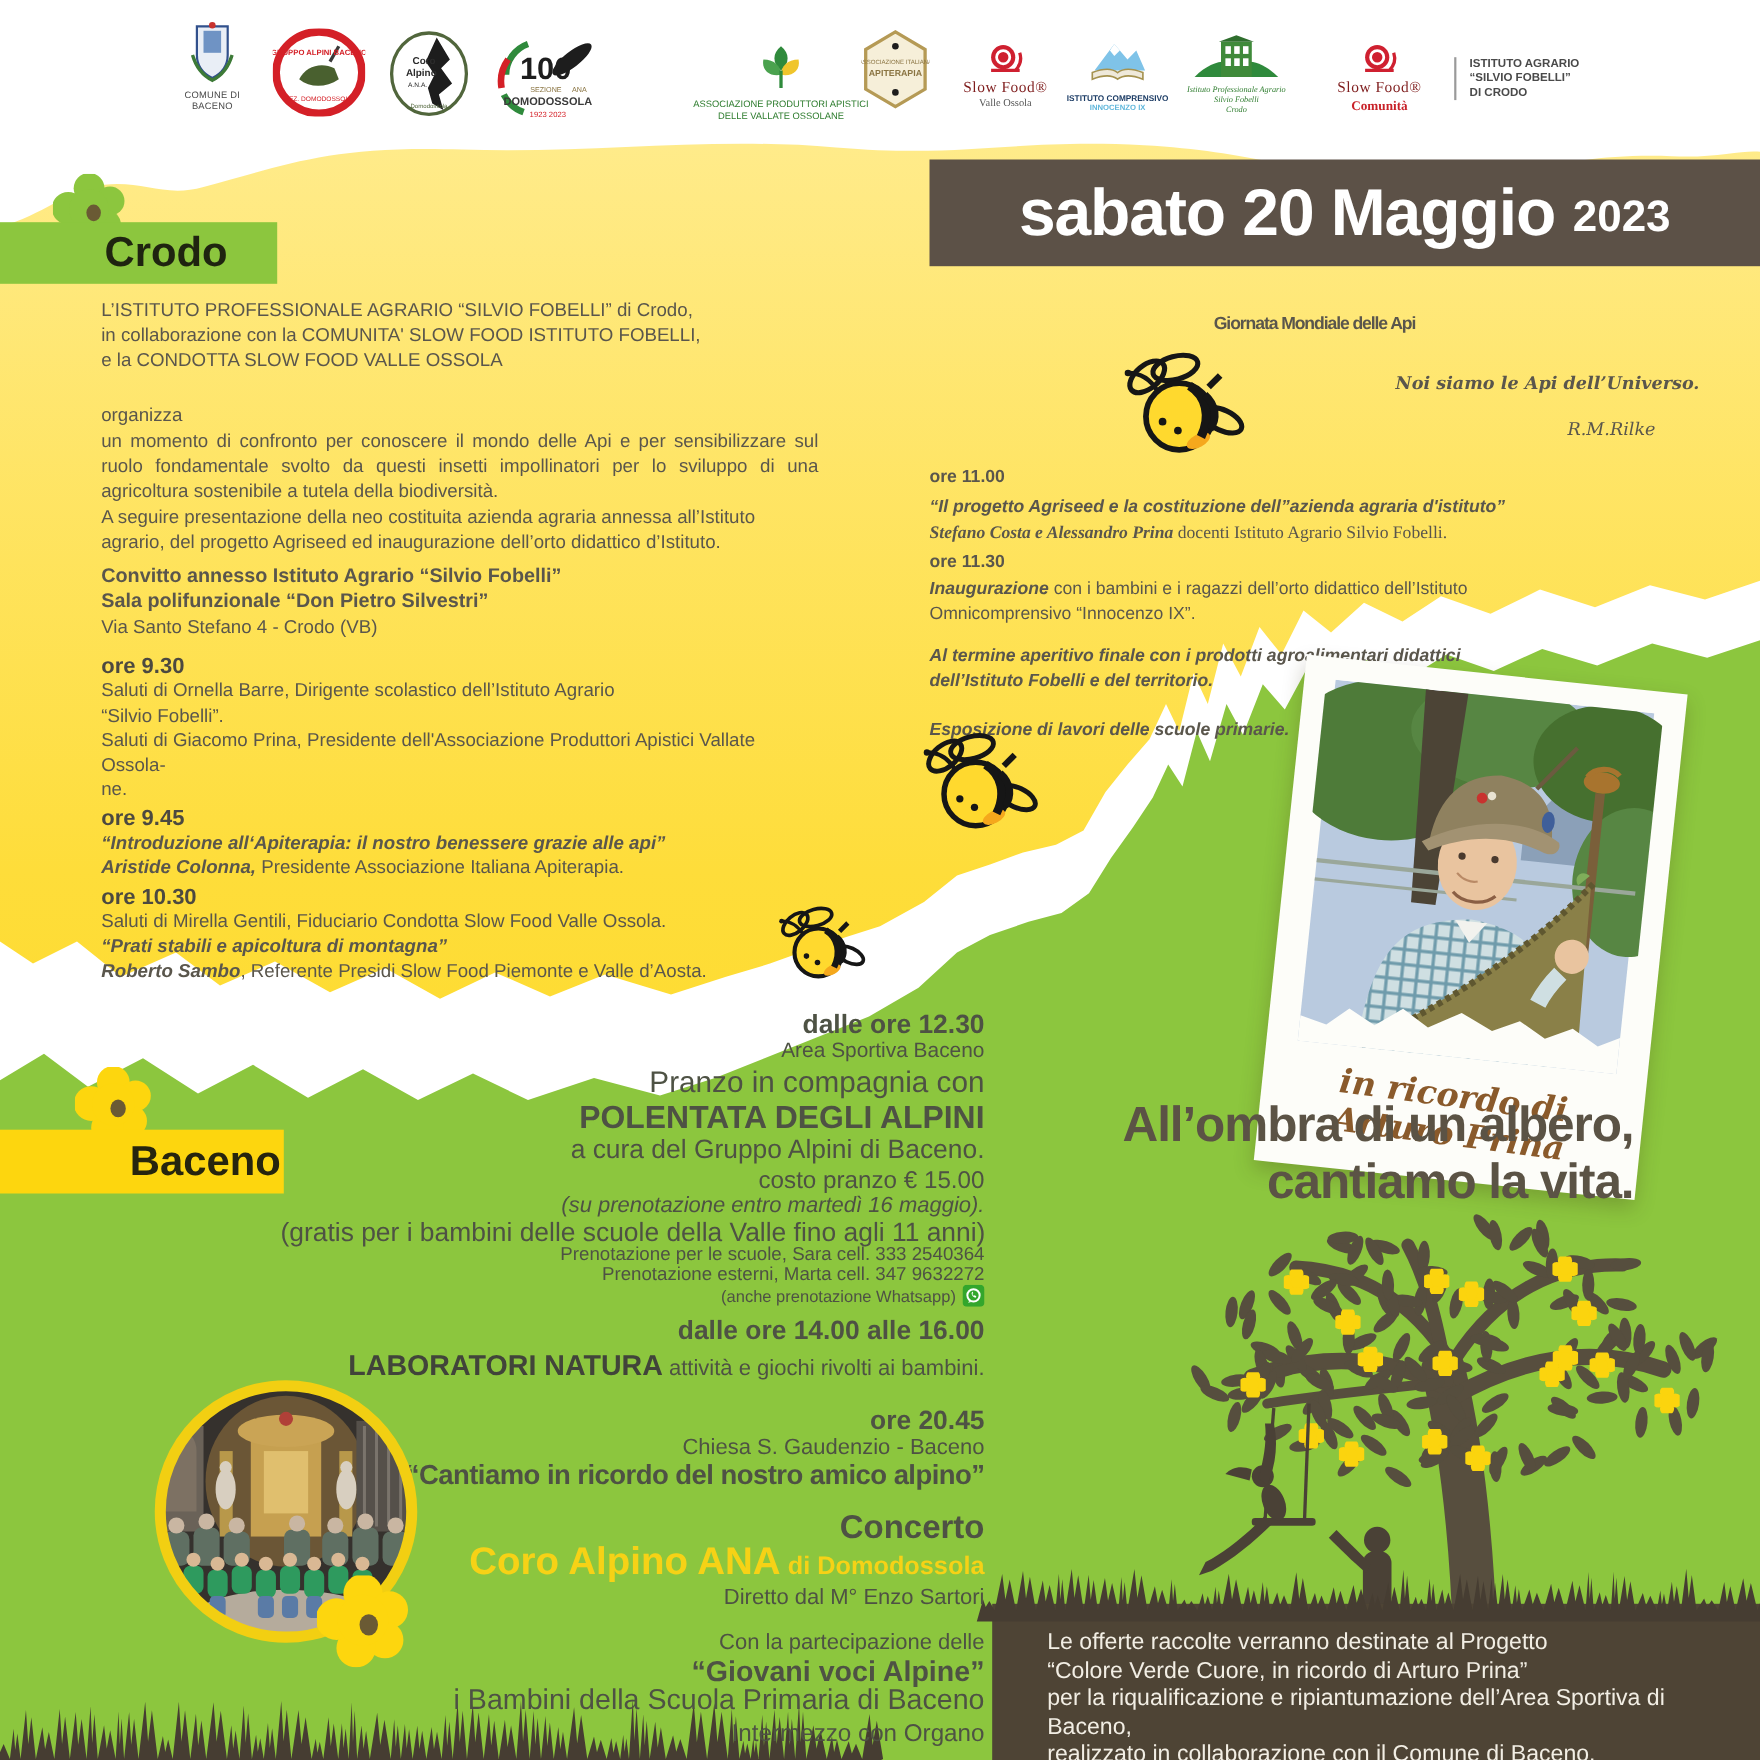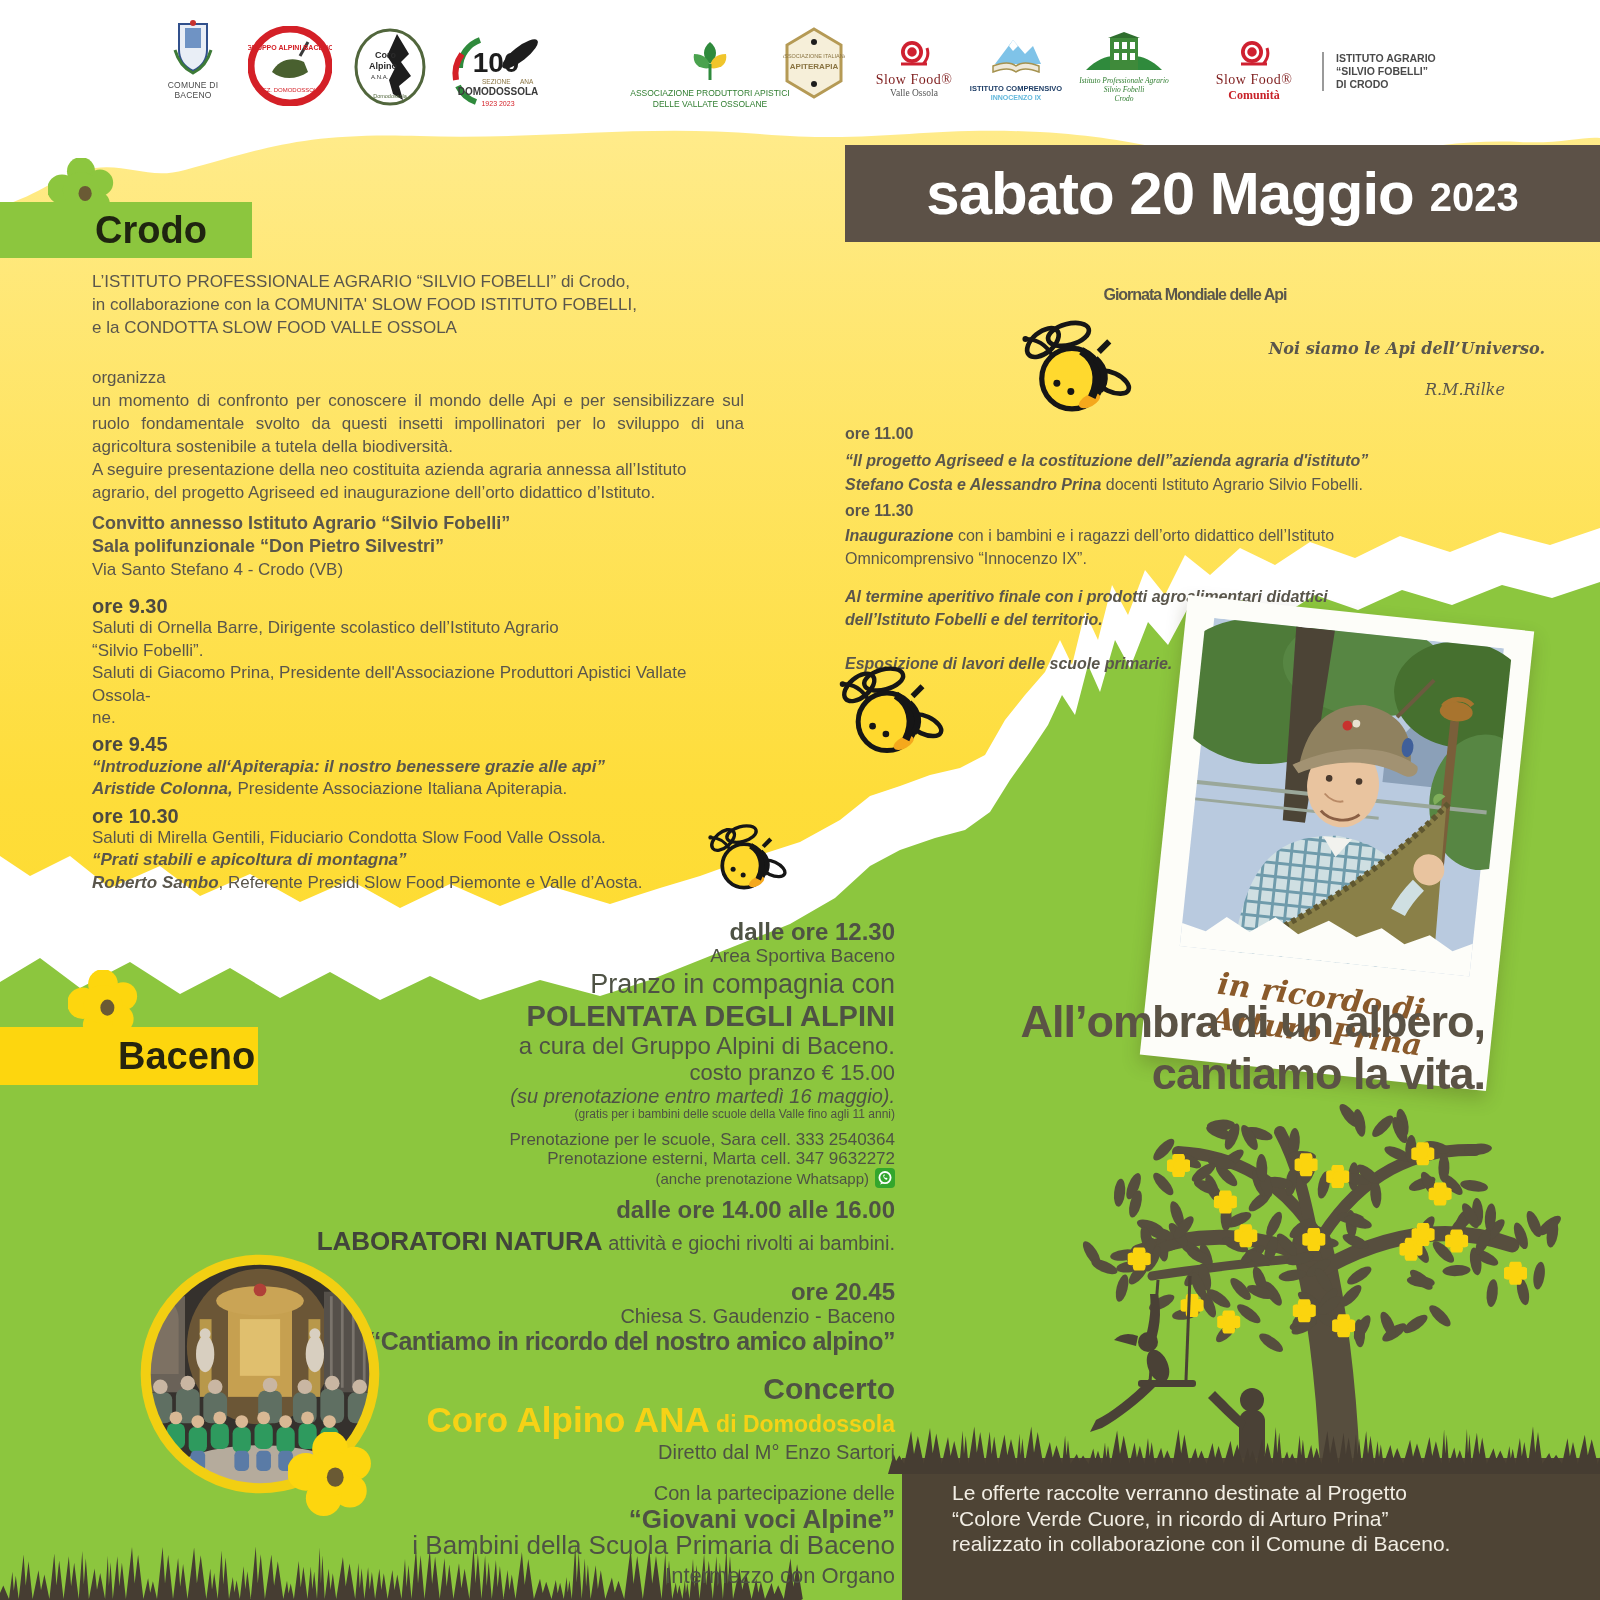--- a/index.html
+++ b/index.html
@@ -492,21 +492,21 @@
       <div><span class="bi">Roberto Sambo</span><span>, Referente Presidi Slow Food Piemonte e Valle d’Aosta.</span></div>
     </div>
   </div>
 
   <div class="apicol">
     <div class="api-title" style="top:283px;">Giornata Mondiale delle Api</div>
     <div class="quote" style="top:337px;">Noi siamo le Api dell’Universo.</div>
     <div class="quote-author" style="top:378px;">R.M.Rilke</div>
     <div class="time" style="top:422px;">ore 11.00</div>
     <div class="bi" style="top:449px;width:720px;">“Il progetto Agriseed e la costituzione dell”azienda agraria d'istituto”</div>
-    <div style="top:473px;width:720px;"><span class="bi">Stefano Costa e Alessandro Prina</span><span> docenti Istituto Agrario Silvio Fobelli.</span></div>
+    <div style="top:473px;width:720px;font-family:Liberation Serif, serif;"><span class="bi">Stefano Costa e Alessandro Prina</span><span> docenti Istituto Agrario Silvio Fobelli.</span></div>
     <div class="time" style="top:499px;">ore 11.30</div>
     <div style="top:524px;"><span class="bi">Inaugurazione</span><span> con i bambini e i ragazzi dell’orto didattico dell’Istituto Omnicomprensivo “Innocenzo IX”.</span></div>
     <div class="bi" style="top:585px;">Al termine aperitivo finale con i prodotti agroalimentari didattici</div>
     <div class="bi" style="top:608px;">dell’Istituto Fobelli e del territorio.</div>
     <div class="bi" style="top:652px;">Esposizione di lavori delle scuole primarie.</div>
   </div>
 
   <svg class="bee" style="left:1008px;top:318px;" width="128" height="105" viewBox="0 0 110 90">
       <use href="#bee-symbol"></use>
     </svg>
@@ -560,21 +560,21 @@
   <div class="band baceno">Baceno</div>
 
   <div class="gcol">
     <div class="b gdark" style="top:918px;font-size:24px;">dalle ore 12.30</div>
     <div style="top:945px;font-size:19px;">Area Sportiva Baceno</div>
     <div class="glight" style="top:969px;font-size:27px;">Pranzo in compagnia con</div>
     <div class="b yel" style="top:1000px;font-size:29px;">POLENTATA DEGLI ALPINI</div>
     <div style="top:1032px;font-size:24px;">a cura del Gruppo Alpini di Baceno.</div>
     <div style="top:1060px;font-size:22px;">costo pranzo € 15.00</div>
     <div class="i" style="top:1085px;font-size:20px;">(su prenotazione entro martedì 16 maggio).</div>
-    <div style="top:1107px;font-size:12px;">(gratis per i bambini delle scuole della Valle fino agli 11 anni)</div>
+    <div style="top:1107px;font-size:24px;">(gratis per i bambini delle scuole della Valle fino agli 11 anni)</div>
     <div style="top:1130px;font-size:17px;">Prenotazione per le scuole, Sara cell. 333 2540364</div>
     <div style="top:1149px;font-size:17px;">Prenotazione esterni, Marta cell. 347 9632272</div>
     <div style="top:1168px;font-size:15px;">
       <span>(anche prenotazione Whatsapp)</span><svg class="wa" width="20" height="20" viewBox="0 0 20 20">
           <rect width="20" height="20" rx="4" fill="#33a62c"></rect>
           <circle cx="10" cy="9.6" r="5.6" fill="none" stroke="#fff" stroke-width="1.8"></circle>
           <path d="M6.2,14.8 L5,16.4 L8,15.6 Z" fill="#fff"></path>
           <path d="M8.2,7.4 c0,2.4 1.8,4 3.8,4.4 l0.6,-1.4 l-1.6,-1 l-0.8,0.6 c-0.6,-0.4 -1,-1 -1.2,-1.8 l0.8,-0.6 l-0.6,-1.6 Z" fill="#fff"></path>
         </svg>
     </div>
@@ -681,16 +681,17 @@
     </g>
     <circle cx="130" cy="130" r="125" fill="none" stroke="#f2cf12" stroke-width="11"></circle>
   </svg>
   <svg class="flower" style="left:288px;top:1432px;color:var(--yellow);" width="84" height="84" viewBox="0 0 40 40">
       <use href="#flower-symbol"></use>
     </svg>
 
   <div class="footer-text">
     <div>Le offerte raccolte verranno destinate al Progetto</div>
     <div>“Colore Verde Cuore,  in ricordo di Arturo Prina”</div>
+    <div>per la riqualificazione e ripiantumazione dell’Area Sportiva di Baceno,</div>
     <div>realizzato in collaborazione con il Comune di Baceno.</div>
   </div>
 
 </div>
 
 </body></html>

